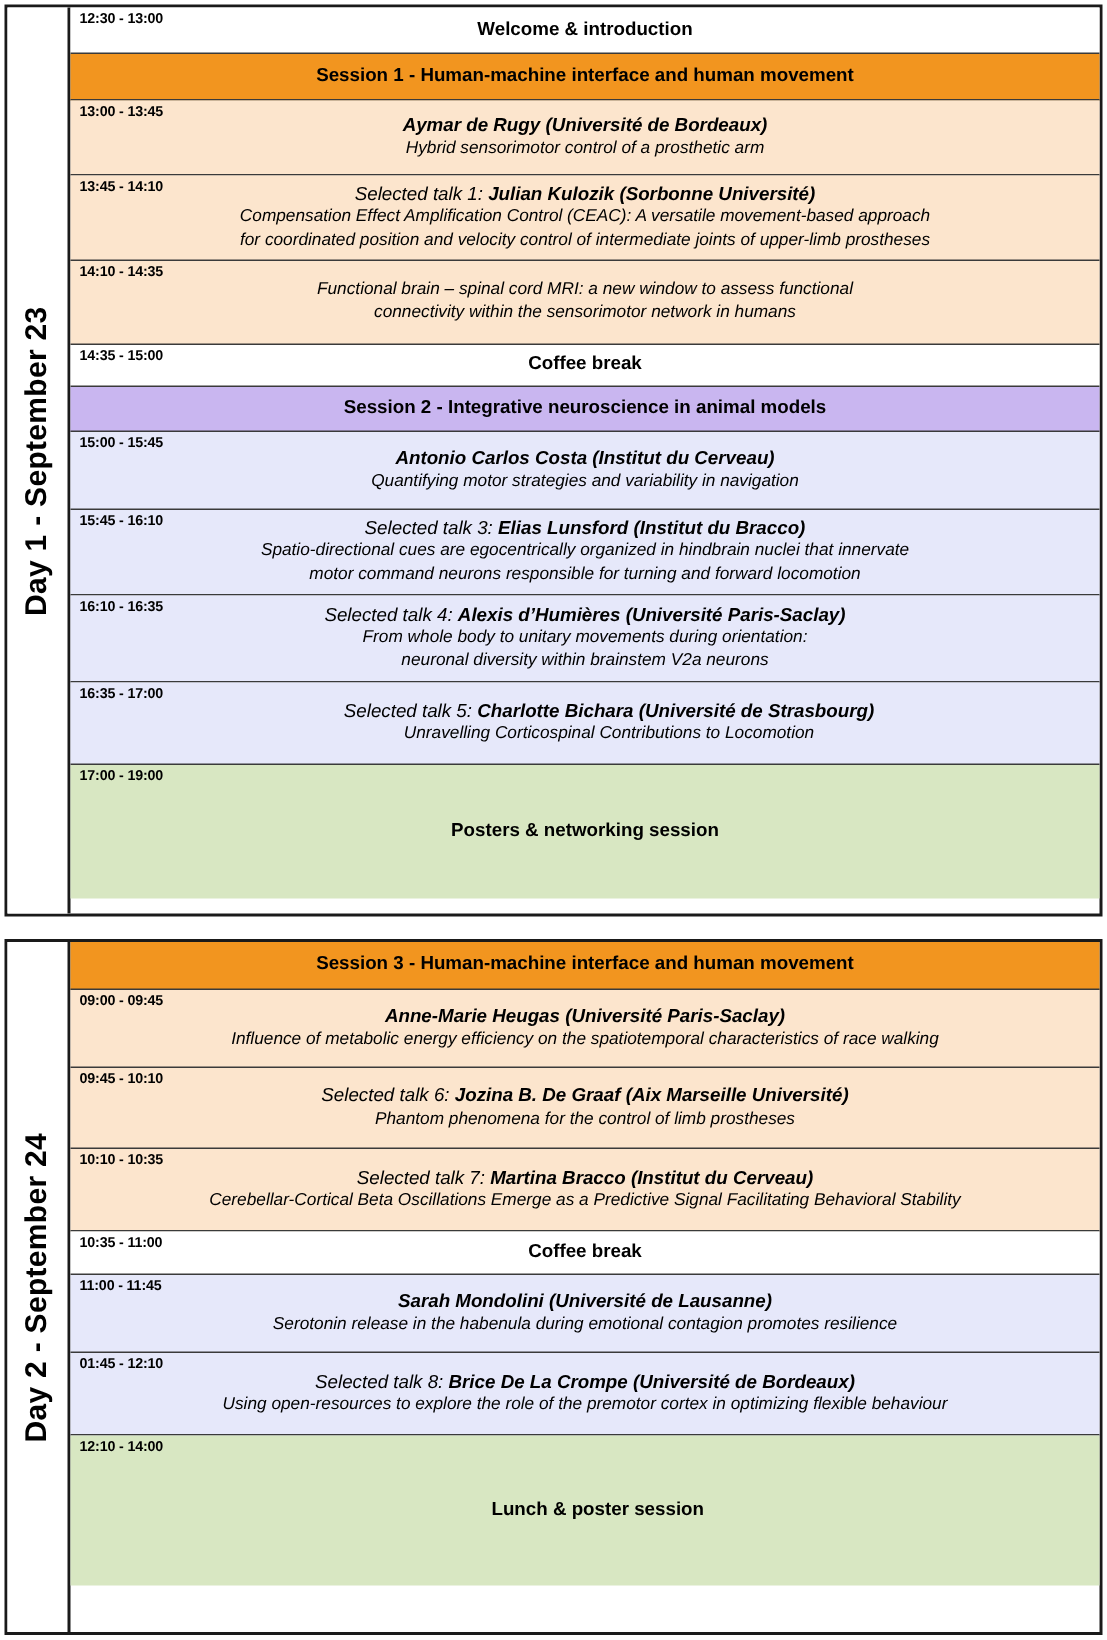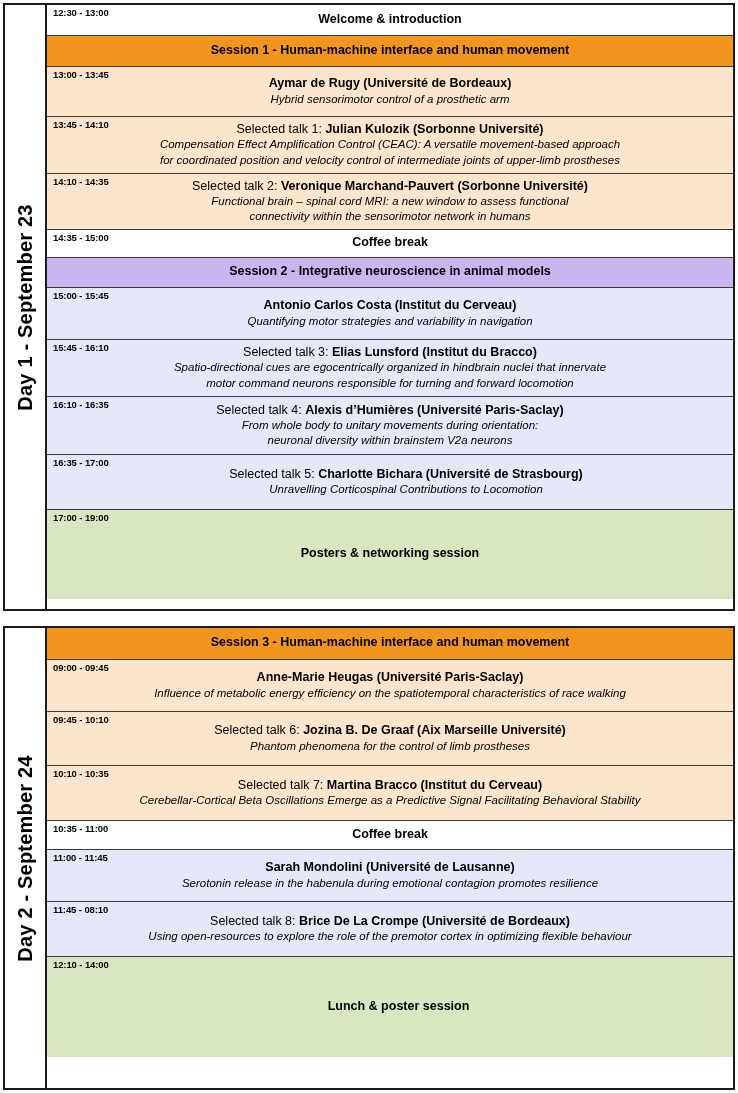--- a/index.html
+++ b/index.html
@@ -108,20 +108,21 @@
     text-align: center;
     line-height: 1.25;
     width: 100%;
   }
   .line-speaker {
     font-size: 12.5px;
     text-align: center;
     line-height: 1.3;
     width: 100%;
     font-weight: normal;
+    font-style: italic;
   }
   .line-speaker b { font-weight: bold; }
 
   .line-sub {
     font-size: 11.5px;
     font-style: italic;
     text-align: center;
     line-height: 1.32;
     width: 100%;
   }
@@ -160,21 +161,20 @@
           <div class="line-sub">Hybrid sensorimotor control of a prosthetic arm</div>
         </div>
         <div class="row r-talk-hm" style="height: 57px; flex: 0 0 57px;">
           <div class="time">13:45 - 14:10</div>
           <div class="line-speaker"><span>Selected talk 1: </span><b>Julian Kulozik (Sorbonne Université)</b></div>
           <div class="line-sub">Compensation Effect Amplification Control (CEAC): A versatile movement-based approach</div>
           <div class="line-sub">for coordinated position and velocity control of intermediate joints of upper-limb prostheses</div>
         </div>
         <div class="row r-talk-hm" style="height: 56px; flex: 0 0 56px;">
           <div class="time">14:10 - 14:35</div>
-          <div class="line-speaker"><span>Selected talk 2: </span><b>Veronique Marchand-Pauvert (Sorbonne Université)</b></div>
           <div class="line-sub">Functional brain – spinal cord MRI: a new window to assess functional</div>
           <div class="line-sub">connectivity within the sensorimotor network in humans</div>
         </div>
         <div class="row r-plain" style="height: 28px; flex: 0 0 28px;">
           <div class="time">14:35 - 15:00</div>
           <div class="line-title">Coffee break</div>
         </div>
         <div class="row r-session-an" style="height: 30px; flex: 0 0 30px;">
           <div class="line-title">Session 2 - Integrative neuroscience in animal models</div>
         </div>
@@ -233,21 +233,21 @@
         <div class="row r-plain" style="height: 29px; flex: 0 0 29px;">
           <div class="time">10:35 - 11:00</div>
           <div class="line-title">Coffee break</div>
         </div>
         <div class="row r-talk-an" style="height: 52px; flex: 0 0 52px;">
           <div class="time">11:00 - 11:45</div>
           <div class="line-speaker"><span></span><b>Sarah Mondolini (Université de Lausanne)</b></div>
           <div class="line-sub">Serotonin release in the habenula during emotional contagion promotes resilience</div>
         </div>
         <div class="row r-talk-an" style="height: 55px; flex: 0 0 55px;">
-          <div class="time">11:45 - 08:10</div>
+          <div class="time">01:45 - 12:10</div>
           <div class="line-speaker"><span>Selected talk 8: </span><b>Brice De La Crompe  (Université de Bordeaux)</b></div>
           <div class="line-sub">Using open-resources to explore the role of the premotor cortex in optimizing flexible behaviour</div>
         </div>
         <div class="row r-social" style="height: 100px; flex: 0 0 100px; padding-left: 21px;">
           <div class="time">12:10 - 14:00</div>
           <div class="line-title">Lunch &amp; poster session</div>
         </div>
       </div>
   </div>
 

